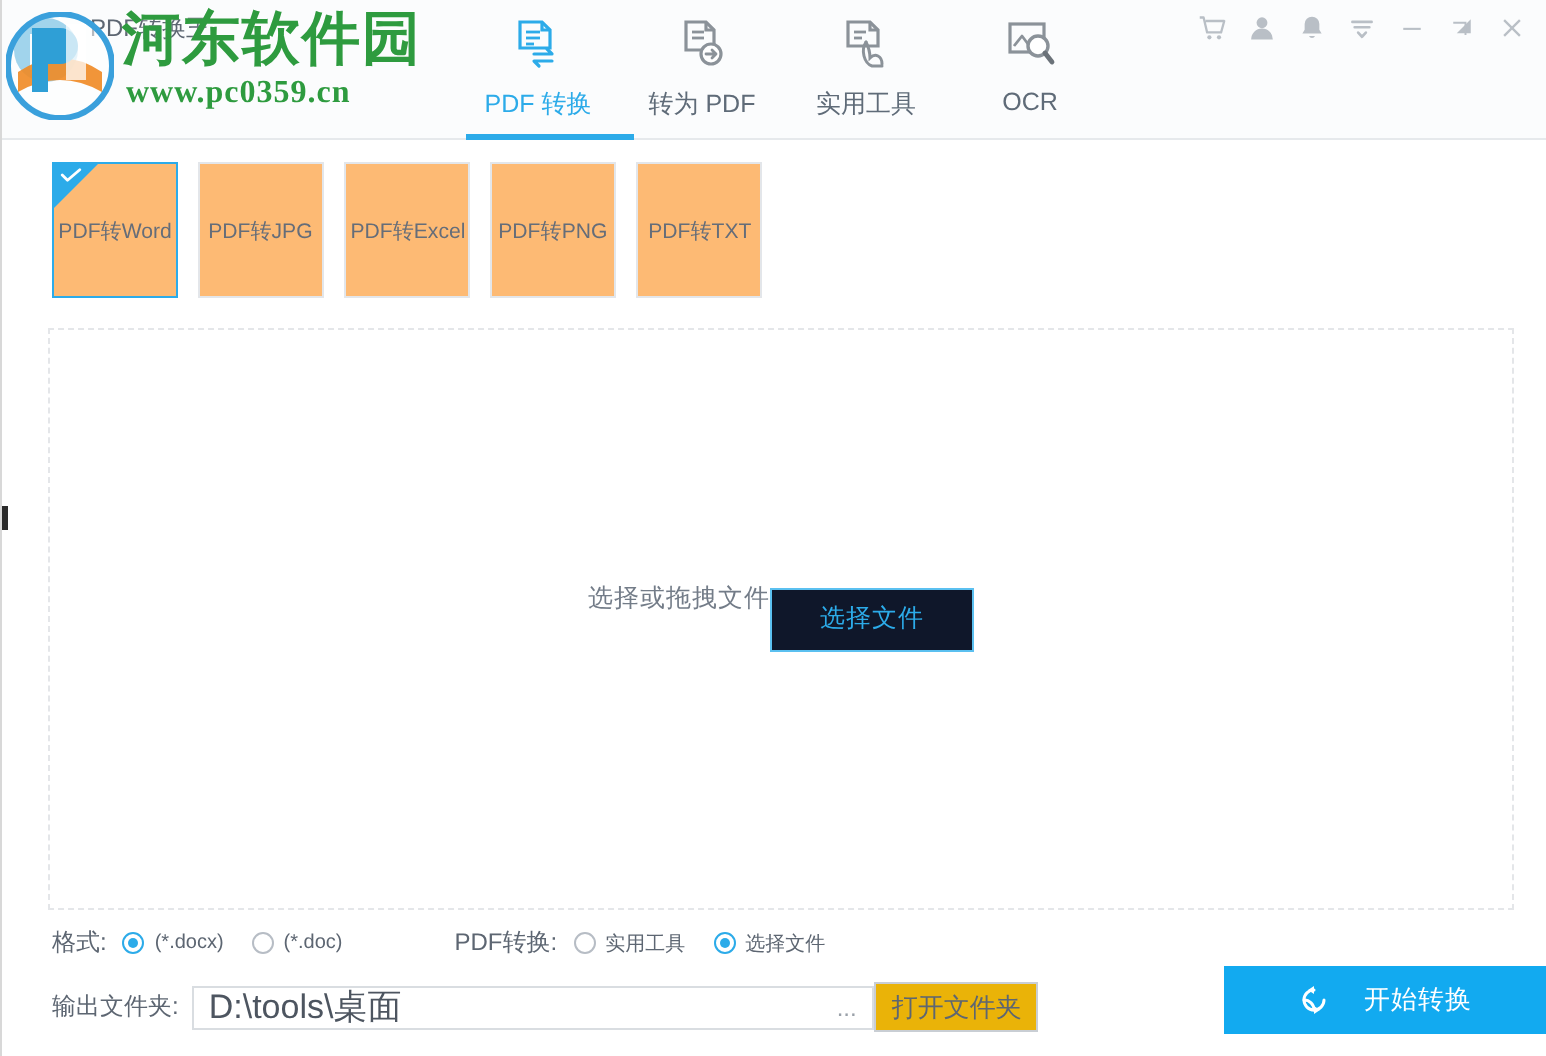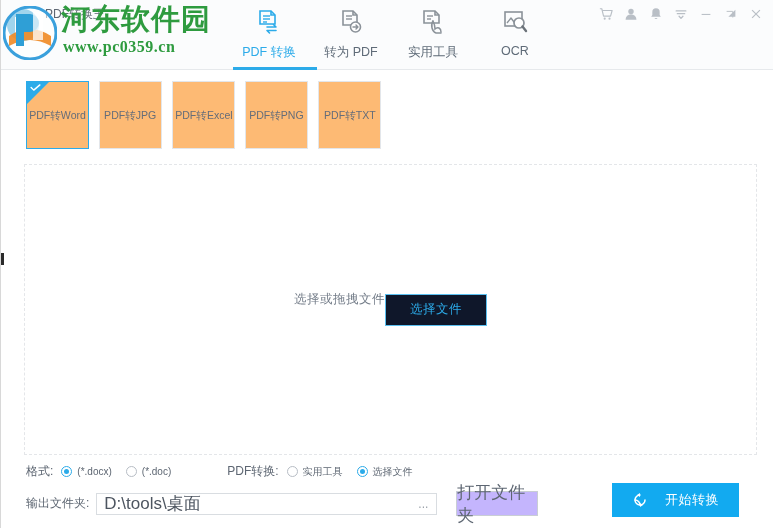--- a/index.html
+++ b/index.html
@@ -234,34 +234,33 @@
   }
   .folder-browse {
     position: absolute; right: 0; top: 0;
     width: 26px; height: 20px;
     display: flex; align-items: flex-end; justify-content: center;
     font-size: 12px; color: #9aa1a9;
     cursor: pointer;
     padding-bottom: 3px;
   }
   .open-folder-btn {
-    margin-left: 19px;
     width: 82px; height: 25px;
     border: 1px solid #c9ced4;
-    background: #c4b5fd;
+    background: #eab308;
     color: #5d6672;
-    font-size: 17px;
+    font-size: 13px;
     display: flex; align-items: center; justify-content: center;
     cursor: pointer;
   }
 
   
   .start-btn {
     position: absolute; left: 611px; top: 483px;
-    width: 127px; height: 34px;
+    width: 161px; height: 34px;
     background: #12aaf0;
     color: #ffffff;
     display: flex; align-items: center; justify-content: center;
     cursor: pointer;
     gap: 17px;
   }
   .start-btn .start-label {
     font-size: 13px;
     letter-spacing: 0.5px;
   }

